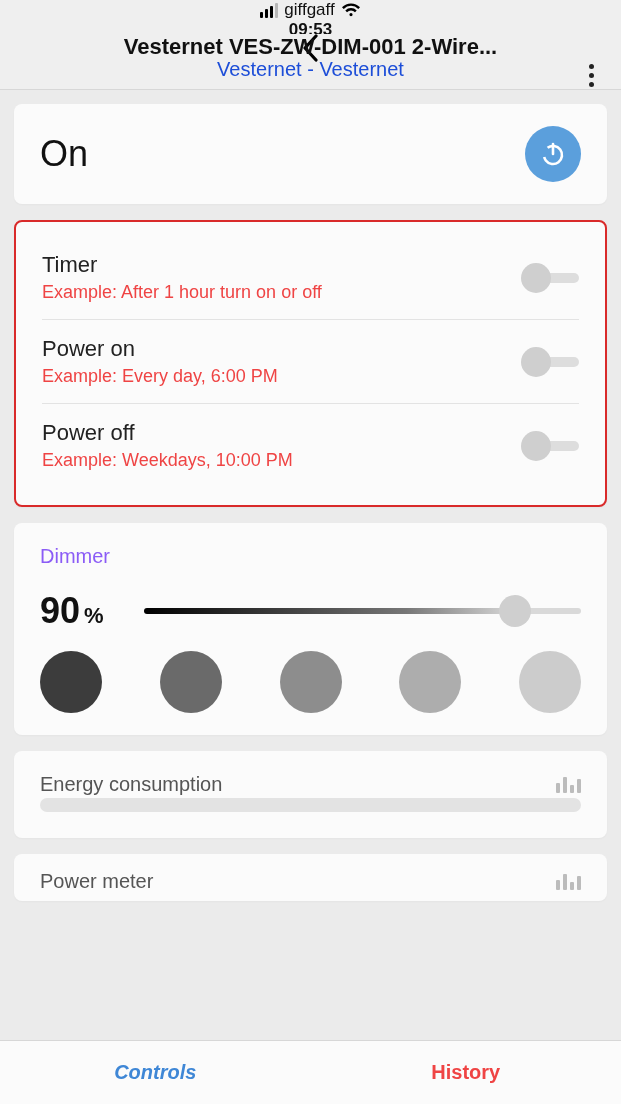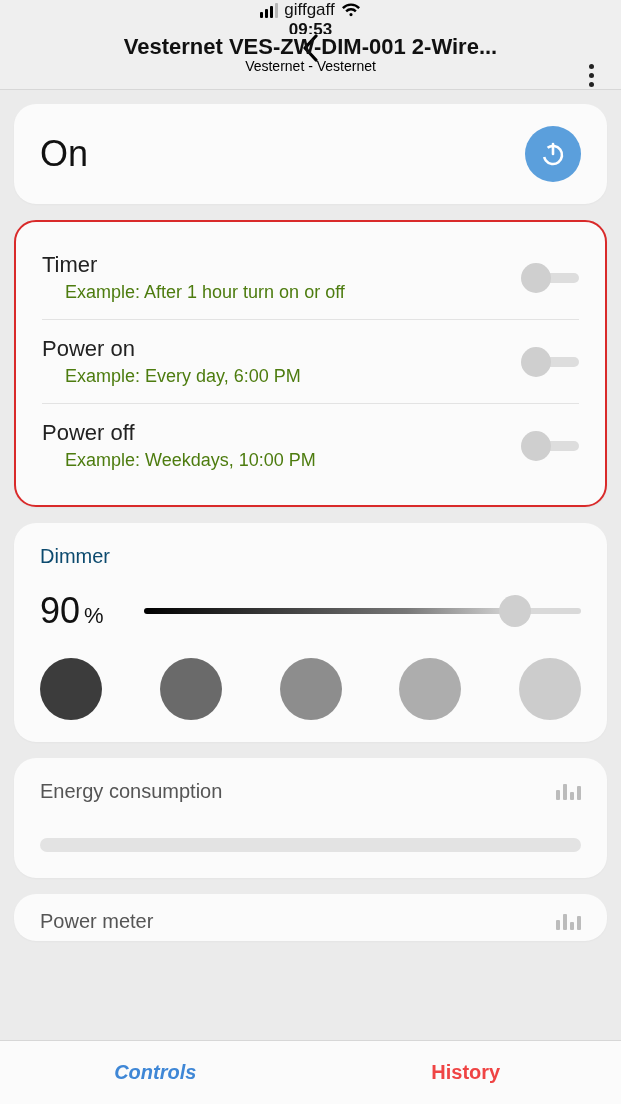--- a/index.html
+++ b/index.html
@@ -15,54 +15,54 @@
   .wifi-icon, .loc-icon { display:inline-flex; }
   .battery { display:flex; align-items:center; }
   .battery-body { width:28px; height:14px; border:1.5px solid #000; border-radius:3px; position:relative; padding:1.5px; }
   .battery-fill { height:100%; width:87%; background:#000; border-radius:1px; }
   .battery-tip  { width:2px; height:6px; background:#000; margin-left:1px; border-radius:0 1px 1px 0; }
 
   .nav { height:56px; background:#efefef; border-bottom:1px solid #d7d7d7; display:flex; align-items:center; padding:0 10px; position:relative;flex-direction:column; }
   .back-btn { width:40px; height:40px; display:flex; align-items:center; justify-content:center; }
   .nav-center { position:absolute; left:50px; right:50px; text-align:center; }
   .nav-title { font-size:22px; font-weight:700; white-space:nowrap; overflow:hidden; text-overflow:ellipsis; }
-  .nav-sub   { font-size:14px; color:#000000; margin-top:-2px; }
+  .nav-sub   { font-size:20px; color:#1d4ed8; margin-top:-2px; }
   .more-btn  { width:40px; height:40px; display:flex; align-items:center; justify-content:center; margin-left:auto; }
   .dots { display:flex; flex-direction:column; gap:4px; }
   .dots span { width:5px; height:5px; background:#222; border-radius:50%; }
 
   .content { padding:14px 14px 0 14px; height:calc(1104px - 34px - 56px - 64px); overflow:hidden; }
 
-  .card { background:#fbfbfb; border-radius:22px; padding:22px 26px; margin-bottom:16px; box-shadow:0 1px 2px rgba(0,0,0,0.03); }
+  .card { background:#fbfbfb; border-radius:8px; padding:22px 26px; margin-bottom:16px; box-shadow:0 1px 2px rgba(0,0,0,0.03); }
 
   .card-on { display:flex; align-items:center; justify-content:space-between; padding:22px 26px; }
   .on-text { font-size:36px; font-weight:400; }
   .power-btn { width:56px; height:56px; border-radius:50%; background:#5b9fdc; display:flex; align-items:center; justify-content:center; }
 
   .card-timers { border:2px solid #d92a2a; padding:14px 26px 18px 26px; }
   .trow { display:flex; align-items:center; justify-content:space-between; padding:16px 0;gap:15px; }
   .trow + .trow { border-top:1px solid #e3e3e3; }
   .trow-text .t-title { font-size:22px; color:#222; }
-  .trow-text .t-sub   { font-size:18px; color:#4d7c0f; margin-top:4px;margin-left:23px; }
+  .trow-text .t-sub   { font-size:18px; color:#ef4444; margin-top:4px; }
   .toggle { width:58px; height:30px; position:relative; }
   .toggle-track { position:absolute; right:0; top:50%; transform:translateY(-50%); width:40px; height:10px; background:#ddd; border-radius:5px; }
   .toggle-knob  { position:absolute; left:0; top:50%; transform:translateY(-50%); width:30px; height:30px; background:#cfcfcf; border-radius:50%; }
 
-  .card-dimmer .section-title { font-size:20px; color:#0c4a6e; margin-bottom:22px; }
-  .dimmer-row { display:flex; align-items:center; gap:40px; margin-bottom:26px; }
+  .card-dimmer .section-title { font-size:20px; color:#8b5cf6; margin-bottom:22px; }
+  .dimmer-row { display:flex; align-items:center; gap:40px; margin-bottom:19px;font-weight:bold; }
   .dimmer-val { font-size:36px; }
   .dimmer-pct { font-size:22px; margin-left:4px; }
   .slider { flex:1; position:relative; height:30px; }
   .slider-track { position:absolute; top:50%; left:0; right:0; height:6px; transform:translateY(-50%); border-radius:3px; background:linear-gradient(to right,#000 0%, #777 60%, #d9d9d9 85%, #d9d9d9 100%); }
   .slider-thumb { position:absolute; top:50%; left:85%; transform:translate(-50%,-50%); width:32px; height:32px; border-radius:50%; background:#cfcfcf; }
   .swatches { display:flex; justify-content:space-between; }
   .swatch { width:62px; height:62px; border-radius:50%; }
 
   .card-energy { padding:22px 26px 26px 26px; }
-  .energy-head { display:flex; justify-content:space-between; align-items:center; margin-bottom:35px; }
+  .energy-head { display:flex; justify-content:space-between; align-items:center; margin-bottom:2px; }
   .energy-head .section-title { font-size:20px; color:#555; }
   .bars-icon { display:flex; align-items:flex-end; gap:3px; }
   .bars-icon span{ width:4px; background:#bcbcbc; border-radius:1px; }
   .bars-icon span:nth-child(1){height:10px;}
   .bars-icon span:nth-child(2){height:16px;}
   .bars-icon span:nth-child(3){height:8px;}
   .bars-icon span:nth-child(4){height:14px;}
   .energy-row { display:flex; align-items:center; gap:24px; }
   .energy-val { font-size:36px; }
   .energy-unit{ font-size:22px; margin-left:4px; }

